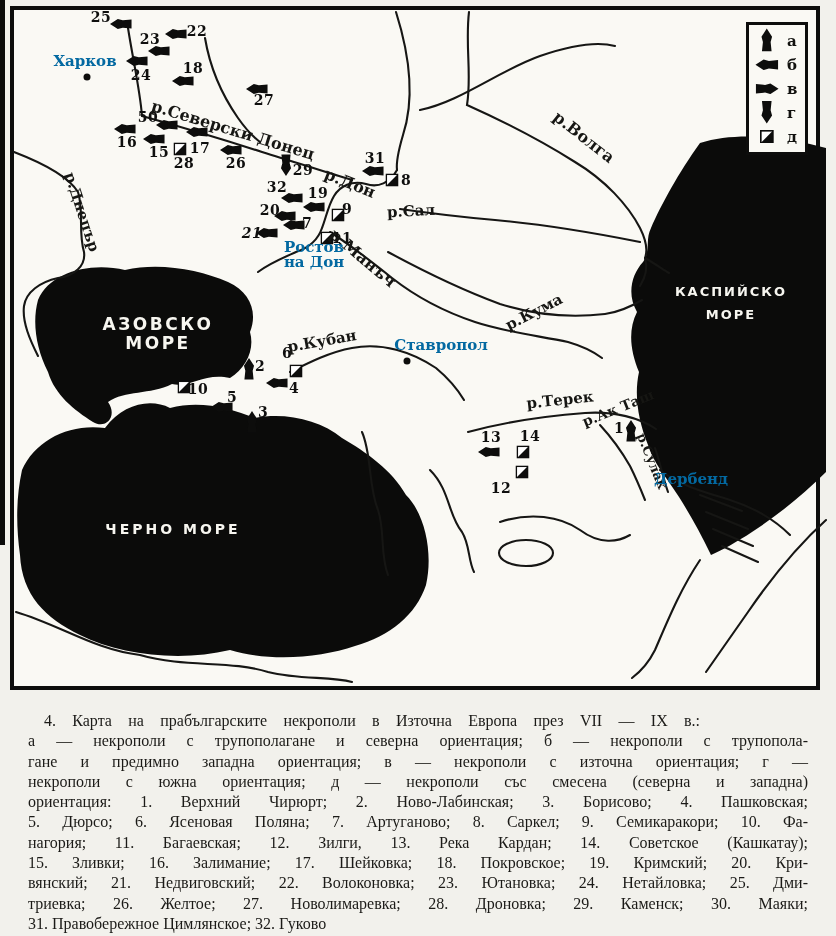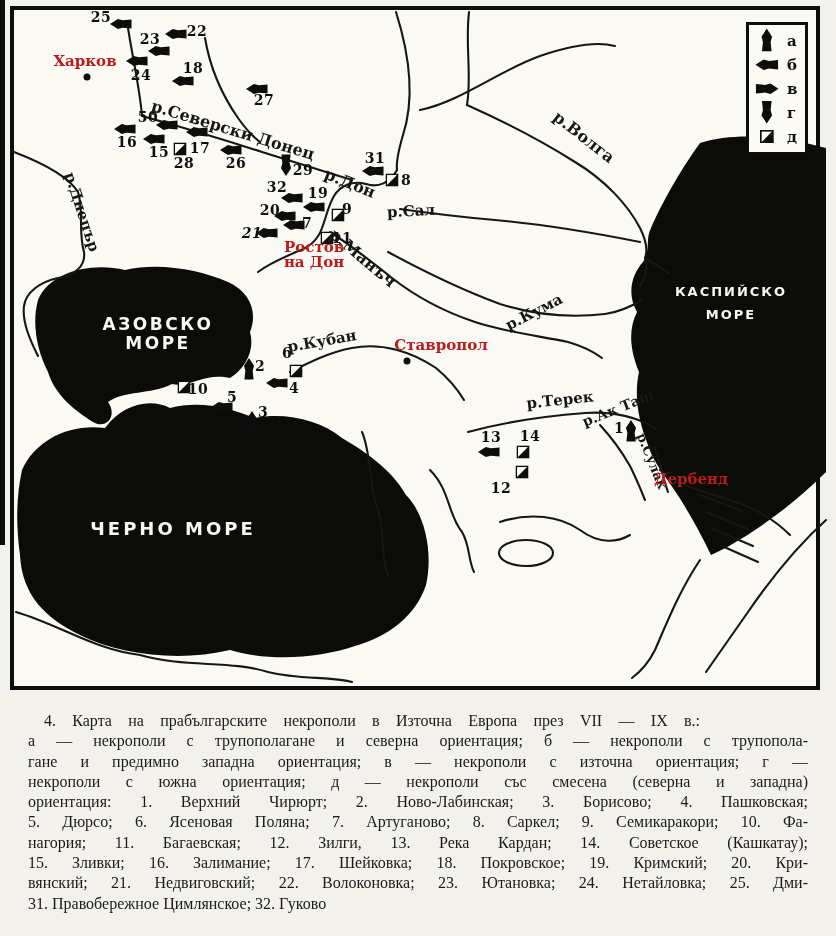--- a/index.html
+++ b/index.html
@@ -5,21 +5,21 @@
   html,body{margin:0;padding:0}
   body{width:836px;height:936px;position:relative;overflow:hidden;background:#f2f1ec;font-family:"DejaVu Serif",serif}
   .edge-smear{position:absolute;left:0;top:0;width:5px;height:545px;background:#0b0b0a}
   .map-frame{position:absolute;left:10px;top:6px;width:810px;height:684px;box-sizing:border-box;border:4px solid #0d0d0c;background:#faf9f4}
   svg.geo{position:absolute;left:0;top:0;pointer-events:none}
   .overlay{position:absolute;left:0;top:0;width:836px;height:936px}
   .marker{position:absolute;transform:translate(-50%,-50%)}
   .marker svg{display:block}
   .site-num{position:absolute;transform:translate(-50%,-50%);font:bold 14px "DejaVu Serif",serif;color:#0f0f0e;letter-spacing:.5px;white-space:nowrap}
   .river-label{position:absolute;transform-origin:center;font:bold 15px "DejaVu Serif",serif;color:#161613;white-space:nowrap}
-  .city-label{position:absolute;transform:translate(-50%,-50%);font:bold 15px "DejaVu Serif",serif;color:#b91c1c;text-align:right;white-space:nowrap;line-height:15px}
+  .city-label{position:absolute;transform:translate(-50%,-50%);font:bold 15px "DejaVu Serif",serif;color:#0369a1;text-align:left;white-space:nowrap;line-height:15px}
   .sea-label{position:absolute;transform:translate(-50%,-50%);color:#f7f6f0;font-family:"DejaVu Sans",sans-serif;font-weight:bold;text-align:center;white-space:nowrap}
   .dot{position:absolute;width:7px;height:7px;border-radius:50%;background:#0d0d0c;transform:translate(-50%,-50%)}
   .legend{position:absolute;left:746px;top:22px;width:62px;box-sizing:border-box;border:3px solid #0d0d0c;background:#faf9f4;padding:5px 6px;display:flex;flex-direction:column;gap:3px}
   .legend-row{display:flex;align-items:center;gap:8px;height:21px}
   .legend-sym{width:24px;display:flex;justify-content:center;align-items:center}
   .legend-letter{font:bold 15px "DejaVu Serif",serif;color:#12120f}
   .caption{position:absolute;left:28px;top:711px;width:780px;color:#1b1a17;font:16px/20.3px "Liberation Serif",serif}
   .cap-line{text-align:justify;text-align-last:justify}
   .cap-first{padding-left:16px;padding-right:108px}
   .cap-last{text-align-last:left}
@@ -307,21 +307,21 @@
       <div>Ростов</div>
       <div>на Дон</div>
     </div>
     <div class="city-label" style="left: 691px; top: 479px;">
       <div>Дербенд</div>
     </div>
     <div class="sea-label" style="font-size: 17px; letter-spacing: 2.5px; line-height: 19px; left: 158px; top: 334px;">
       <div>АЗОВСКО</div>
       <div>МОРЕ</div>
     </div>
-    <div class="sea-label" style="font-size: 18px; letter-spacing: 3px; line-height: 20px; left: 173px; top: 529px;">
+    <div class="sea-label" style="font-size: 14px; letter-spacing: 3px; line-height: 20px; left: 173px; top: 529px;">
       <div>ЧЕРНО МОРЕ</div>
     </div>
     <div class="sea-label" style="font-size: 13px; letter-spacing: 2px; line-height: 23px; left: 731px; top: 303px;">
       <div>КАСПИЙСКО</div>
       <div>МОРЕ</div>
     </div>
   </div>
 
 <div class="legend" id="legend">
     <div class="legend-row">
@@ -370,14 +370,15 @@
 <div class="caption" id="caption">
     <div class="cap-line cap-first">4. Карта на прабългарските некрополи в Източна Европа през VII — IX в.:</div>
     <div class="cap-line">а — некрополи с трупополагане и северна ориентация; б — некрополи с трупопола-</div>
     <div class="cap-line">гане и предимно западна ориентация; в — некрополи с източна ориентация; г —</div>
     <div class="cap-line">некрополи с южна ориентация; д — некрополи със смесена (северна и западна)</div>
     <div class="cap-line">ориентация: 1. Верхний Чирюрт; 2. Ново-Лабинская; 3. Борисово; 4. Пашковская;</div>
     <div class="cap-line">5. Дюрсо; 6. Ясеновая Поляна; 7. Артуганово; 8. Саркел; 9. Семикаракори; 10. Фа-</div>
     <div class="cap-line">нагория; 11. Багаевская; 12. Зилги, 13. Река Кардан; 14. Советское (Кашкатау);</div>
     <div class="cap-line">15. Зливки; 16. Залимание; 17. Шейковка; 18. Покровское; 19. Кримский; 20. Кри-</div>
     <div class="cap-line">вянский; 21. Недвиговский; 22. Волоконовка; 23. Ютановка; 24. Нетайловка; 25. Дми-</div>
+    <div class="cap-line">триевка; 26. Желтое; 27. Новолимаревка; 28. Дроновка; 29. Каменск; 30. Маяки;</div>
     <div class="cap-line cap-last">31. Правобережное Цимлянское; 32. Гуково</div>
   </div>
 
 </body></html>

